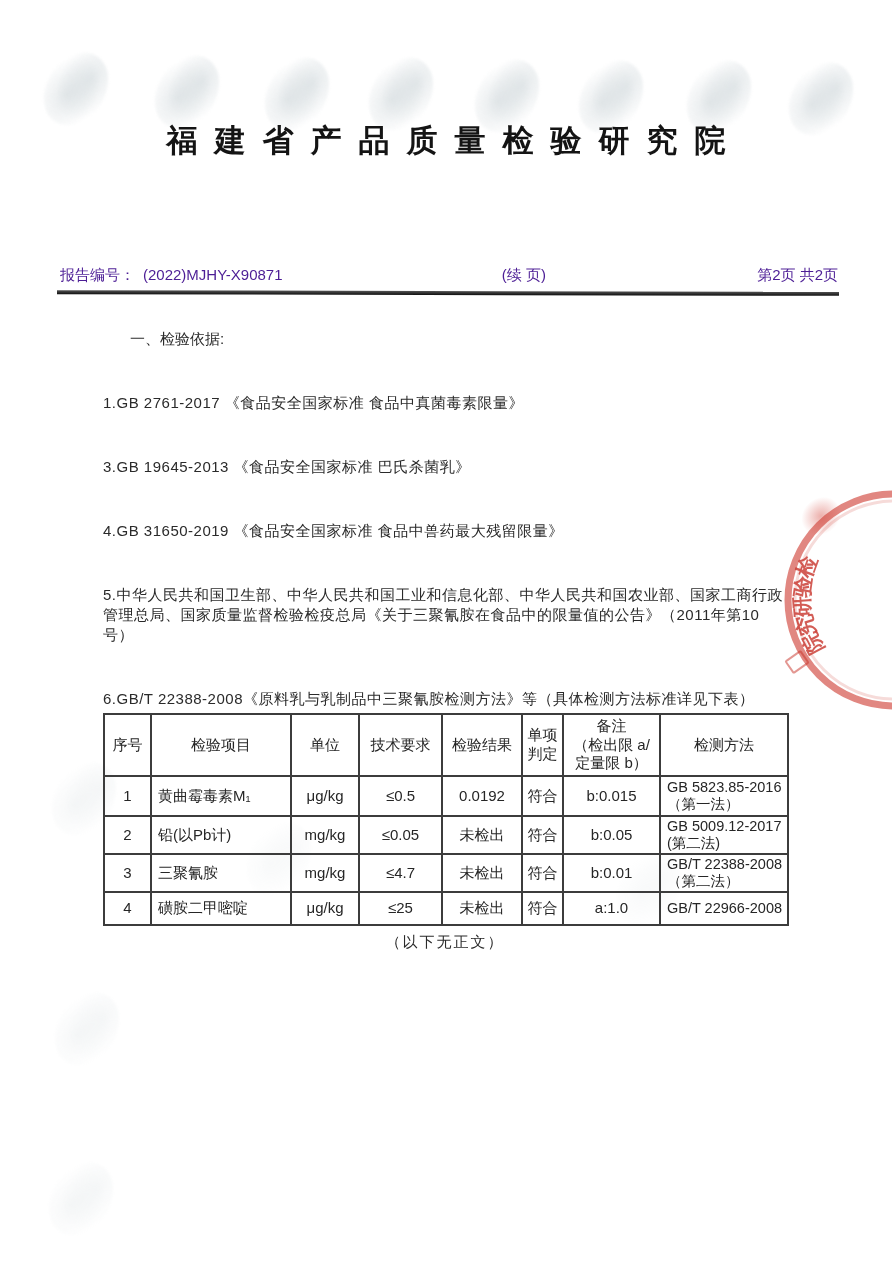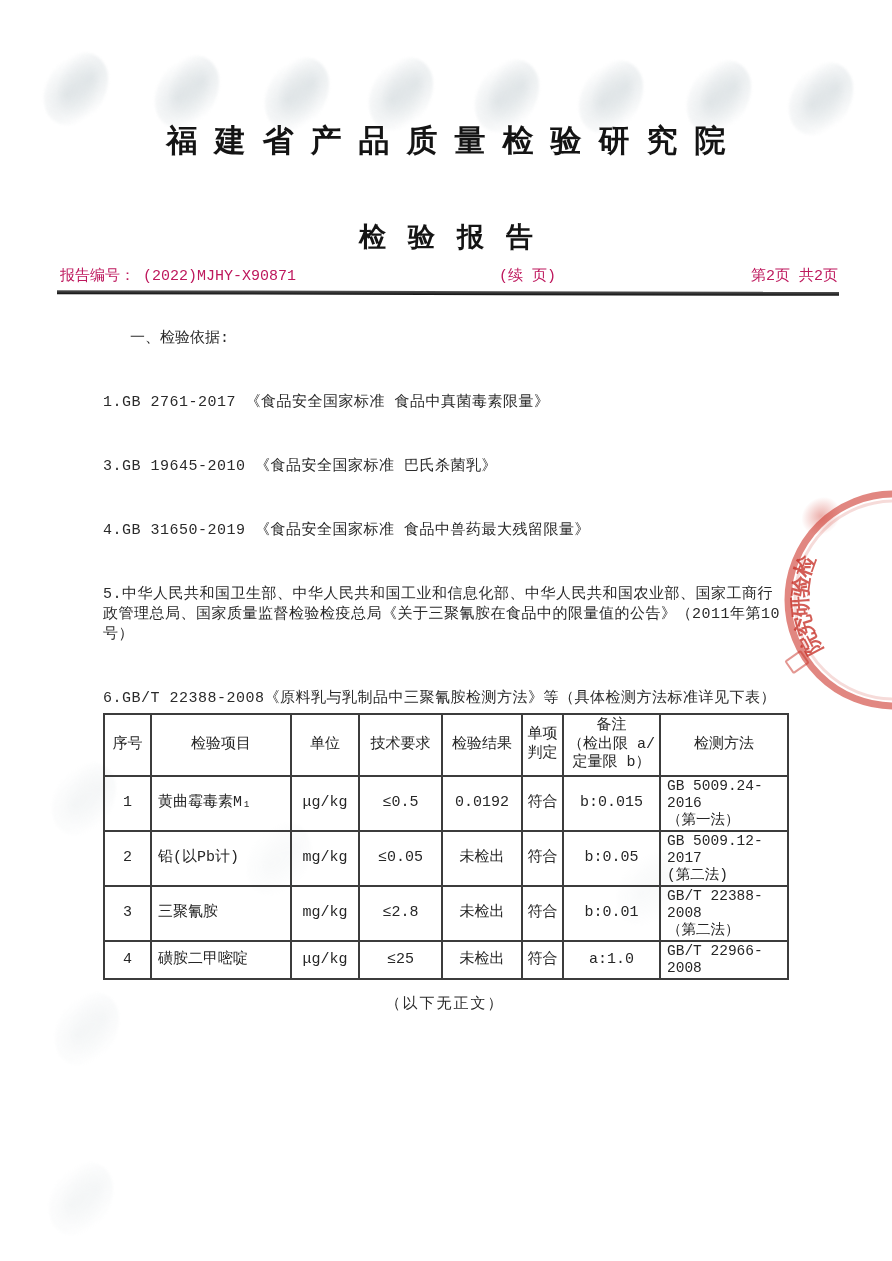--- a/index.html
+++ b/index.html
@@ -1,51 +1,51 @@
 <!DOCTYPE html>
 <html><head>
 <meta charset="utf-8">
 <style>
   html,body{margin:0;padding:0;background:#ffffff;}
   .page{
     position:relative;width:892px;height:1261px;background:#fff;overflow:hidden;
-    font-family:Liberation Mono, monospace;color:#262626;
+    font-family:Liberation Sans, sans-serif;color:#262626;
   }
   
   .smudge{
     position:absolute;width:58px;height:78px;border-radius:50%;
     background:
       radial-gradient(ellipse at 42% 62%, rgba(186,197,202,.38), rgba(186,197,202,0) 62%),
       radial-gradient(ellipse at 62% 28%, rgba(172,186,192,.32), rgba(172,186,192,0) 58%);
     transform:rotate(33deg);filter:blur(1px);
   }
   .smudge.faint{opacity:.35;}
   
   .hline{position:absolute;left:0;width:100%;text-align:center;font-weight:bold;color:#141414;box-sizing:border-box;}
   .h-institute{top:120px;font-size:31px;letter-spacing:17px;padding-left:17px;}
   .h-center{top:177px;font-size:23px;letter-spacing:1.5px;}
   .h-title{top:219px;font-size:27px;letter-spacing:22px;padding-left:22px;}
   
-  .meta{position:absolute;top:266px;left:60px;width:778px;display:flex;justify-content:space-between;font-size:15px;color:#be185d;}
+  .meta{position:absolute;top:266px;left:60px;width:778px;display:flex;justify-content:space-between;font-size:15px;color:#4c1d95;}
   .meta .left span{margin-right:8px;}
   .rule{position:absolute;top:291px;left:57px;width:782px;height:4px;
     background:linear-gradient(to bottom,#555,#101010);transform:rotate(.12deg);}
   
   .content{position:absolute;left:103px;top:309px;width:684px;font-size:15px;line-height:20px;color:#2a2a2a;}
   .sec-heading{margin-left:27px;margin-top:20px;}
   .basis-item{letter-spacing:.5px;margin-top:44px;}
   table.results{width:100%;border-collapse:collapse;table-layout:fixed;margin-top:4px;font-size:15px;}
   .results th,.results td{
     border:2px solid #3c3c3c;text-align:center;vertical-align:middle;
     white-space:pre-line;padding:1px 2px;font-weight:normal;color:#262626;line-height:1.25;
   }
   tr.hdr{height:62px;} tr.r0{height:40px;} tr.r1{height:38px;} tr.r2{height:37px;} tr.r3{height:33px;}
   td.c-item{text-align:left;padding-left:6px;}
   td.c-method{text-align:left;padding-left:6px;font-size:14.5px;line-height:17px;}
-  .end-note{text-align:center;margin-top:15px;letter-spacing:2px;}
+  .end-note{text-align:center;margin-top:6px;letter-spacing:2px;}
   
   .seal-svg{position:absolute;left:760px;top:478px;pointer-events:none;}
   .seal-char{
     position:absolute;color:rgba(198,48,38,.78);font-size:21px;font-weight:bold;line-height:1;
     pointer-events:none;
   }
   .seal-blob{position:absolute;left:800px;top:498px;width:42px;height:36px;
     background:radial-gradient(ellipse, rgba(210,65,55,.42), rgba(210,65,55,0) 70%);
     transform:rotate(-40deg);pointer-events:none;}
   .seal-mark{position:absolute;left:789px;top:652px;width:12px;height:16px;
@@ -65,36 +65,35 @@
   <div class="smudge" style="left:690px;top:58px;"></div>
   <div class="smudge" style="left:792px;top:60px;"></div>
 
   <div class="smudge faint" style="left:55px;top:760px;"></div>
   <div class="smudge faint" style="left:58px;top:990px;"></div>
   <div class="smudge faint" style="left:52px;top:1160px;"></div>
   <div class="smudge faint" style="left:250px;top:820px;opacity:.22;"></div>
   <div class="smudge faint" style="left:620px;top:850px;opacity:.2;"></div>
 
   <div class="hline h-institute">福建省产品质量检验研究院</div>
-  <div class="hline h-title">检验报告</div>
 
   <div class="meta">
     <div class="left">
       <span>报告编号：</span><span>(2022)MJHY-X90871</span>
     </div>
     <div>(续 页)</div>
     <div>第2页  共2页</div>
   </div>
   <div class="rule"></div>
 
   <div class="content">
     <div class="sec-heading">一、检验依据:</div>
     <div>
       <div class="basis-item">1.GB 2761-2017 《食品安全国家标准 食品中真菌毒素限量》</div>
-      <div class="basis-item">3.GB 19645-2010 《食品安全国家标准 巴氏杀菌乳》</div>
+      <div class="basis-item">3.GB 19645-2013 《食品安全国家标准 巴氏杀菌乳》</div>
       <div class="basis-item">4.GB 31650-2019 《食品安全国家标准 食品中兽药最大残留限量》</div>
       <div class="basis-item">5.中华人民共和国卫生部、中华人民共和国工业和信息化部、中华人民共和国农业部、国家工商行政管理总局、国家质量监督检验检疫总局《关于三聚氰胺在食品中的限量值的公告》（2011年第10号）</div>
       <div class="basis-item">6.GB/T 22388-2008《原料乳与乳制品中三聚氰胺检测方法》等（具体检测方法标准详见下表）</div>
     </div>
 
     <table class="results">
       <colgroup>
         <col style="width:47px">
           <col style="width:140px">
           <col style="width:68px">
@@ -118,39 +117,39 @@
         <th>检测方法</th>
       </tr>
       <tr class="r0">
         <td>1</td>
         <td class="c-item">黄曲霉毒素M₁</td>
         <td>μg/kg</td>
         <td>≤0.5</td>
         <td>0.0192</td>
         <td>符合</td>
         <td>b:0.015</td>
-        <td class="c-method">GB 5009.24-2016
+        <td class="c-method">GB 5823.85-2016
 （第一法）</td>
       </tr>
       <tr class="r1">
         <td>2</td>
         <td class="c-item">铅(以Pb计)</td>
         <td>mg/kg</td>
         <td>≤0.05</td>
         <td>未检出</td>
         <td>符合</td>
         <td>b:0.05</td>
         <td class="c-method">GB 5009.12-2017
 (第二法)</td>
       </tr>
       <tr class="r2">
         <td>3</td>
         <td class="c-item">三聚氰胺</td>
         <td>mg/kg</td>
-        <td>≤2.8</td>
+        <td>≤4.7</td>
         <td>未检出</td>
         <td>符合</td>
         <td>b:0.01</td>
         <td class="c-method">GB/T 22388-2008
 （第二法）</td>
       </tr>
       <tr class="r3">
         <td>4</td>
         <td class="c-item">磺胺二甲嘧啶</td>
         <td>μg/kg</td>

